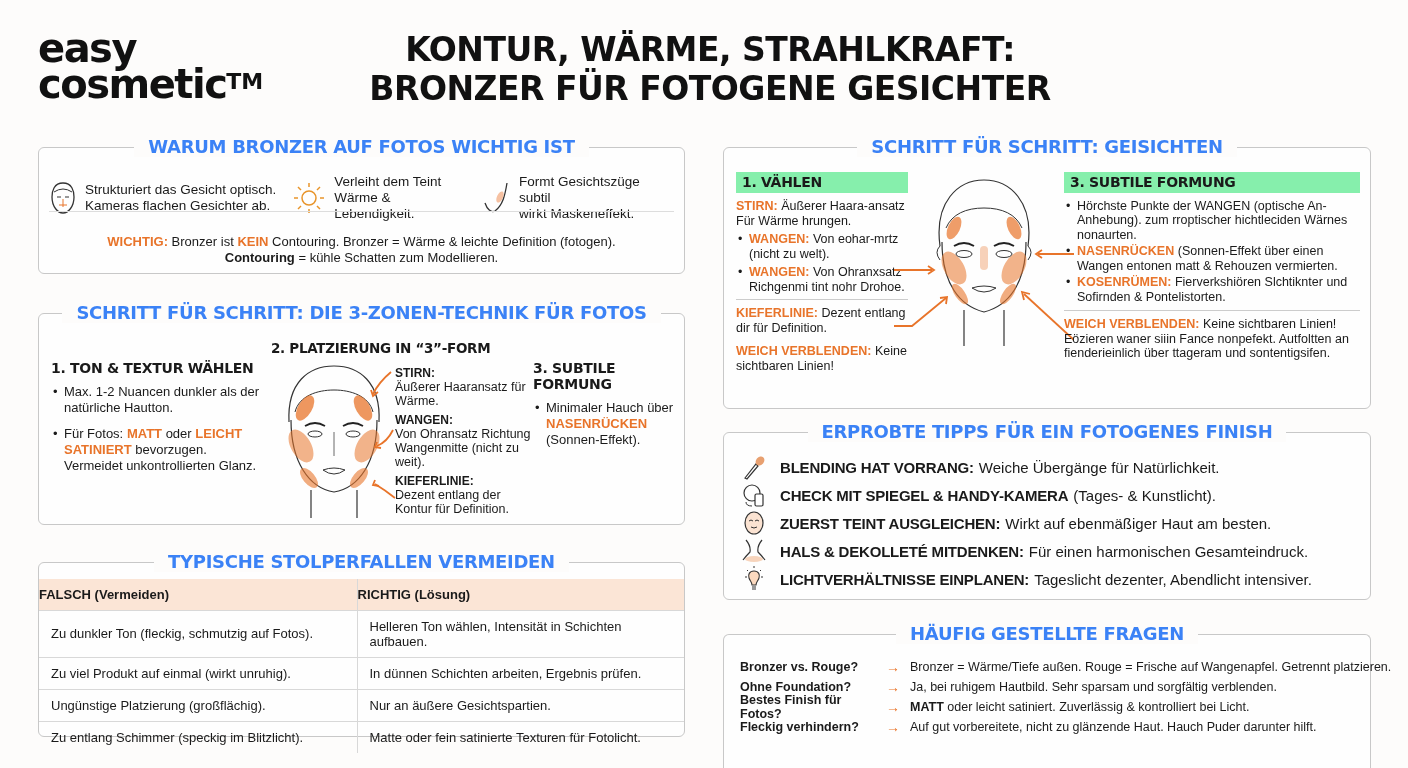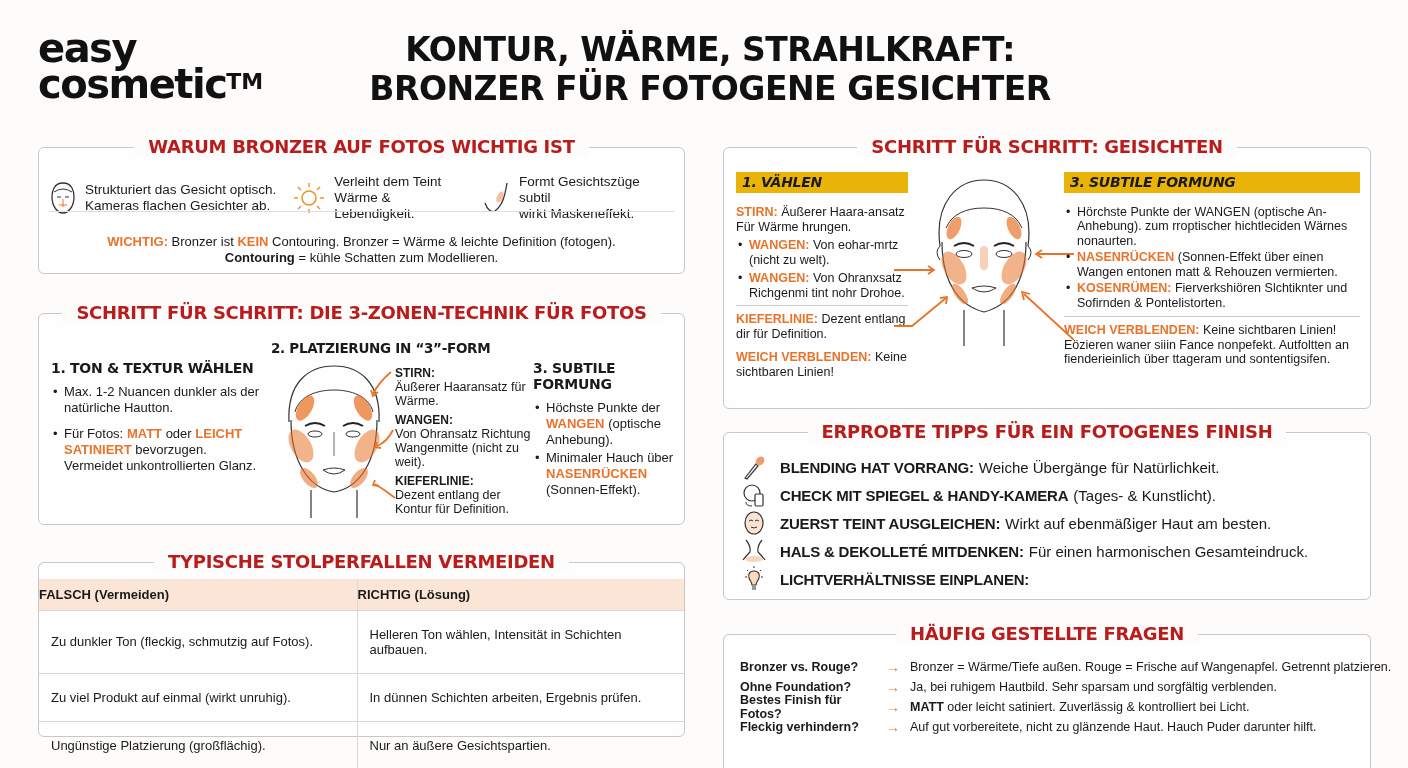--- a/index.html
+++ b/index.html
@@ -33,21 +33,21 @@
   .panel {
     position: absolute;
     border: 1.5px solid #c8c8c8;
     border-radius: 6px;
     background: #fefefe;
   }
   .panel-title {
     position: absolute; top: -13px; left: 0; right: 0;
     text-align: center;
     font-family: "DejaVu Sans", sans-serif; font-weight: bold;
-    font-size: 18px; line-height: 24px; color: #b91c1c;
+    font-size: 18px; line-height: 24px; color: #3b82f6;
     letter-spacing: -0.3px;
   }
   .panel-title span { background: #fdfcfb; padding: 0 14px; }
 
   
   #p-warum { left: 38px; top: 147px; width: 647px; height: 127px; }
   .why-row { position: absolute; top: 26px; left: 10px; right: 10px; display: flex; gap: 14px; }
   .why-item { display: flex; align-items: center; gap: 8px; font-size: 13.5px; line-height: 16px; }
   .why-item svg { flex: none; }
   .divider { position: absolute; left: 10px; right: 10px; top: 63px; border-top: 1.5px solid #ddd; }
@@ -66,27 +66,27 @@
   .zones .z-h { font-weight: bold; font-size: 12px; }
   .zones .z { margin-bottom: 5px; }
   .col3 { position: absolute; left: 494px; top: 46px; width: 148px; font-size: 13px; line-height: 16px; }
   .col3 ul.bul li { margin-bottom: 2px; }
 
   
   #p-fallen { left: 38px; top: 562px; width: 647px; height: 175px; }
   table.pit { position: absolute; top: 16px; left: 0; width: 100%; border-collapse: collapse; font-size: 13px; }
   table.pit th { background: #fbe5d6; font-weight: bold; height: 31px; text-align: left; border-right: 1px solid #d8d8d8; }
   table.pit th:last-child, table.pit td:last-child { border-right: none; }
-  table.pit td { height: 31px; padding: 16px 12px; border-top: 1px solid #d8d8d8; border-right: 1px solid #d8d8d8; }
+  table.pit td { height: 31px; padding: 8px 12px; border-top: 1px solid #d8d8d8; border-right: 1px solid #d8d8d8; }
   table.pit td:first-child, table.pit th:first-child { width: 318px; }
 
   
   #p-geis { left: 723px; top: 147px; width: 648px; height: 262px; }
   .g-left { position: absolute; left: 12px; top: 24px; width: 172px; font-size: 12.5px; line-height: 15px; }
-  .g-h { background: #eab308; font-family: "DejaVu Sans", sans-serif; font-weight: bold; font-size: 14px; padding: 3px 6px; margin-bottom: 12px; letter-spacing: -0.3px; font-style: italic; }
+  .g-h { background: #86efac; font-family: "DejaVu Sans", sans-serif; font-weight: bold; font-size: 14px; padding: 3px 6px; margin-bottom: 6px; letter-spacing: -0.3px; }
   .g-left ul.bul li { margin-bottom: 3px; }
   .g-left .p { margin-bottom: 8px; }
   .g-left hr { border: none; border-top: 1px solid #ccc; margin: 4px 0 6px 0; }
   .face-big { position: absolute; left: 170px; top: 18px; }
   .g-right { position: absolute; left: 340px; top: 24px; width: 296px; font-size: 12.5px; line-height: 14.5px; }
   .g-right ul.bul li { margin-bottom: 2px; }
   .g-right hr { border: none; border-top: 1px solid #ccc; margin: 6px 0 6px 0; }
 
   
   #p-tipps { left: 723px; top: 432px; width: 648px; height: 168px; }
@@ -213,21 +213,20 @@
         <div>Von Ohransatz Richtung Wangenmitte (nicht zu weit).</div>
       </div>
     <div class="z">
         <div class="z-h">KIEFERLINIE:</div>
         <div>Dezent entlang der Kontur für Definition.</div>
       </div>
   </div>
   <div class="col3">
     <div class="col-h">3. SUBTILE FORMUNG</div>
     <ul class="bul">
-      <li><span>Höchste Punkte der</span> <span class="accent">WANGEN</span> <span>(optische Anhebung).</span></li>
       <li><span>Minimaler Hauch über</span> <span class="accent">NASENRÜCKEN</span> <span>(Sonnen-Effekt).</span></li>
     </ul>
   </div>
 </div>
 
 <div class="panel" id="p-fallen">
   <div class="panel-title"><span>TYPISCHE STOLPERFALLEN VERMEIDEN</span></div>
   <table class="pit">
     <tbody>
         <tr>
@@ -350,20 +349,21 @@
           <line x1="10" y1="23" x2="14" y2="23" stroke="#333"></line>
           <g stroke="#333">
             <line x1="12" y1="0" x2="12" y2="2"></line>
             <line x1="3" y1="11" x2="5" y2="11"></line>
             <line x1="19" y1="11" x2="21" y2="11"></line>
             <line x1="5" y1="4" x2="6" y2="5"></line>
             <line x1="19" y1="4" x2="18" y2="5"></line>
           </g>
         </svg>
       <span class="b">LICHTVERHÄLTNISSE EINPLANEN:</span>
+        <span>Tageslicht dezenter, Abendlicht intensiver.</span>
     </div>
   </div>
 </div>
 
 <div class="panel" id="p-faq">
   <div class="panel-title"><span>HÄUFIG GESTELLTE FRAGEN</span></div>
   <div class="faq">
     <div class="faq-row">
       <span class="faq-q">Bronzer vs. Rouge?</span>
       <span class="faq-arrow">→</span>

